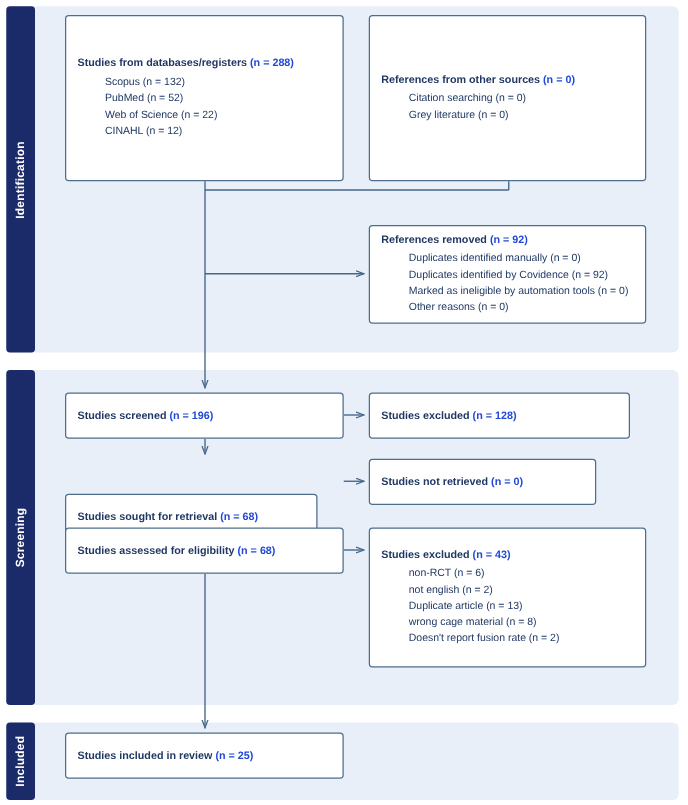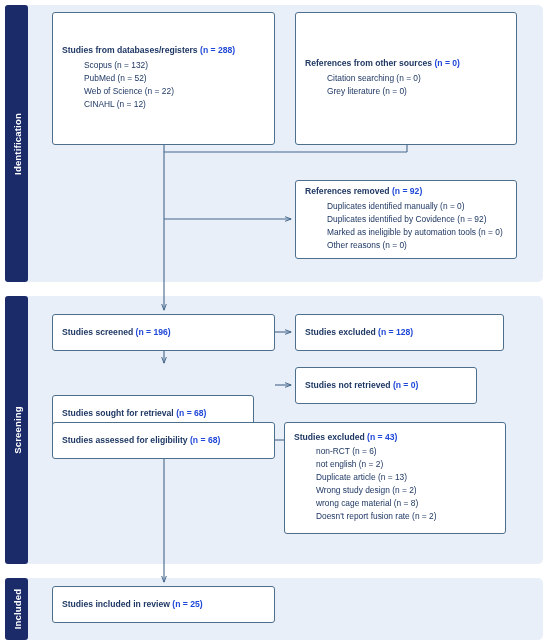--- a/index.html
+++ b/index.html
@@ -80,21 +80,21 @@
 
   
   #box-databases   { left: 52px;  top: 12px;  width: 223px; height: 133px; }
   #box-other-src   { left: 295px; top: 12px;  width: 222px; height: 133px; }
   #box-removed     { left: 295px; top: 180px; width: 222px; height: 79px;  }
   #box-screened    { left: 52px;  top: 314px; width: 223px; height: 37px;  }
   #box-excl-screen { left: 295px; top: 314px; width: 209px; height: 37px;  }
   #box-retrieval   { left: 52px;  top: 367px; width: 202px; height: 37px; margin-top: 28px;  }
   #box-not-retr    { left: 295px; top: 367px; width: 182px; height: 37px;  }
   #box-eligibility { left: 52px;  top: 422px; width: 223px; height: 37px;  }
-  #box-excl-elig   { left: 284px; top: 422px; width: 222px; height: 112px; }
+  #box-excl-elig   { left: 295px; top: 422px; width: 222px; height: 112px; }
   #box-included    { left: 52px;  top: 586px; width: 223px; height: 37px;  }
 
   #connectors {
     position: absolute;
     left: 0;
     top: 0;
     width: 550px;
     height: 644px;
     pointer-events: none;
   }
@@ -197,21 +197,20 @@
   <div class="box" id="box-eligibility">
     <div class="box-title"><span>Studies assessed for eligibility </span><span class="num">(n = 68)</span></div>
   </div>
 
   <div class="box" id="box-excl-elig">
     <div class="box-title"><span>Studies excluded </span><span class="num">(n = 43)</span></div>
     <ul class="sublist">
       <li>non-RCT (n = 6)</li>
       <li>not english (n = 2)</li>
       <li>Duplicate article (n = 13)</li>
-      <li>Wrong study design (n = 2)</li>
       <li>wrong cage material (n = 8)</li>
       <li>Doesn't report fusion rate (n = 2)</li>
     </ul>
   </div>
 
   <div class="box" id="box-included">
     <div class="box-title"><span>Studies included in review </span><span class="num">(n = 25)</span></div>
   </div>
 
 </div>

